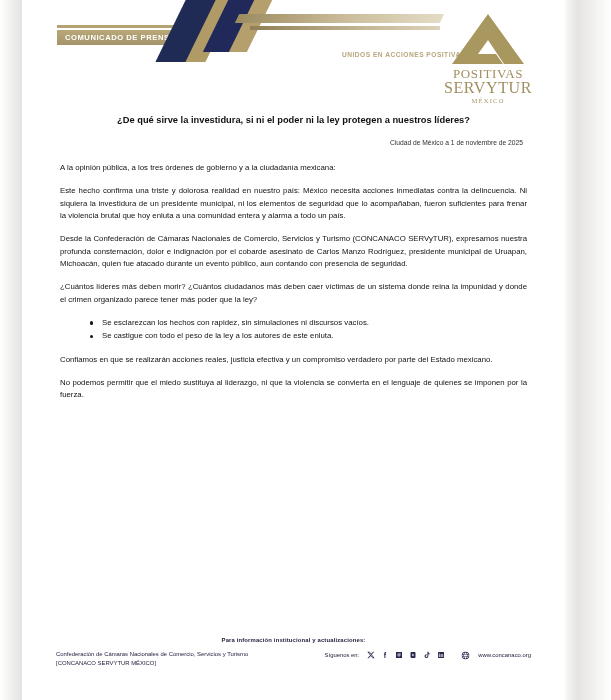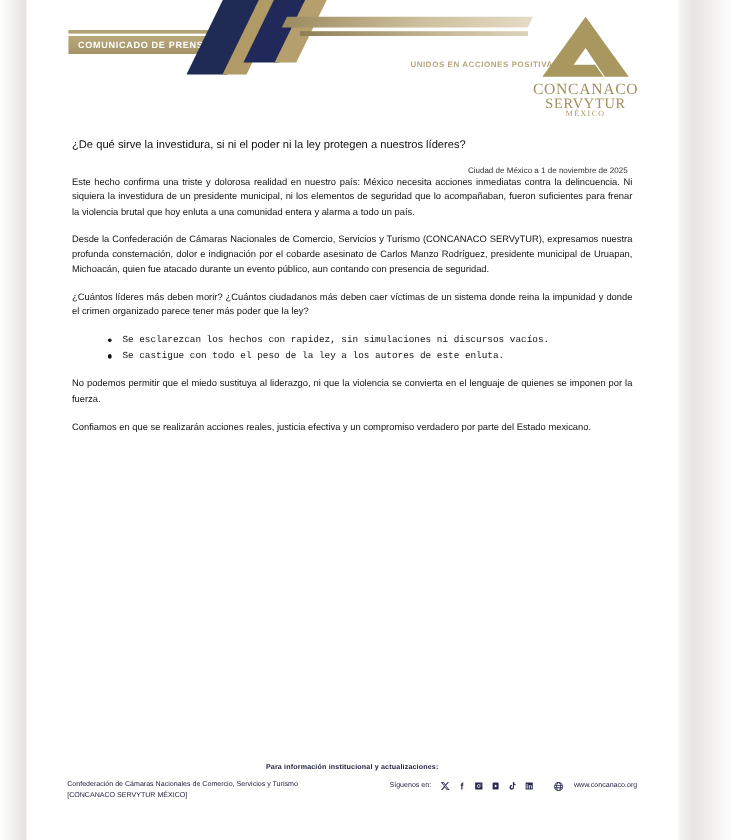--- a/index.html
+++ b/index.html
@@ -166,21 +166,21 @@
     color: #a08f5f;
     font-family: "Liberation Serif", serif;
     font-size: 13px;
     letter-spacing: 0.6px;
     line-height: 1.02;
     margin-top: 1px;
   }
   .logo-name-2 {
     color: #a08f5f;
     font-family: "Liberation Serif", serif;
-    font-size: 12px;
+    font-size: 16px;
     letter-spacing: 0.6px;
     line-height: 1.02;
   }
   .logo-name-3 {
     color: #ab9a6b;
     font-family: "Liberation Serif", serif;
     font-size: 6.6px;
     letter-spacing: 1.2px;
     line-height: 1.3;
   }
@@ -188,22 +188,23 @@
   
   .body-wrap {
     position: absolute;
     left: 0;
     top: 108px;
     width: 543px;
     padding: 0 38px 0 38px;
     box-sizing: border-box;
   }
   .doc-title {
+    text-align: center;
     font-size: 9.3px;
-    font-weight: normal;
+    font-weight: bold;
     color: #111111;
     margin: 6px 0 0 0;
     line-height: 1.3;
     font-family: "Liberation Sans", sans-serif;
   }
   .doc-date {
     text-align: right;
     font-size: 6.7px;
     color: #303030;
     margin: 13px 4px 0 0;
@@ -225,21 +226,21 @@
     list-style: none;
   }
   ul.bullets li {
     position: relative;
     font-size: 7.8px;
     line-height: 1.58;
     color: #121212;
     text-align: justify;
     margin-bottom: 1px;
     padding-left: 12px;
-    font-family: Liberation Mono, monospace;
+    font-family: Liberation Sans, sans-serif;
   }
   ul.bullets li::before {
     content: "";
     position: absolute;
     left: 0;
     top: 4.4px;
     width: 3.4px;
     height: 3.4px;
     border-radius: 50%;
     background: #141414;
@@ -328,42 +329,43 @@
       <div class="chev chev-gold-2"></div>
       <div class="taper-top"></div>
       <div class="taper-bot"></div>
 
       <div class="tagline">UNIDOS EN ACCIONES POSITIVAS</div>
 
       <div class="logo">
         <svg class="logo-mark" width="72" height="52" viewBox="0 0 72 52">
           <path d="M36 0 L72 50 L52 50 L36 26 L26 40 L44 40 L51 50 L0 50 Z" fill="#a8975f"></path>
         </svg>
-        <div class="logo-name">CONCANACO</div>
+        <div class="logo-name">POSITIVAS</div>
         <div class="logo-name-2">SERVYTUR</div>
         <div class="logo-name-3">MÉXICO</div>
       </div>
     </div>
 
     <div class="body-wrap">
 
       <div class="doc-title">¿De qué sirve la investidura, si ni el poder ni la ley protegen a nuestros líderes?</div>
       <div class="doc-date">Ciudad de México a 1 de noviembre de 2025</div>
 
+      <p class="para first">A la opinión pública, a los tres órdenes de gobierno y a la ciudadanía mexicana:</p>
       <p class="para">Este hecho confirma una triste y dolorosa realidad en nuestro país: México necesita acciones inmediatas contra la delincuencia. Ni siquiera la investidura de un presidente municipal, ni los elementos de seguridad que lo acompañaban, fueron suficientes para frenar la violencia brutal que hoy enluta a una comunidad entera y alarma a todo un país.</p>
       <p class="para">Desde la Confederación de Cámaras Nacionales de Comercio, Servicios y Turismo (CONCANACO SERVyTUR), expresamos nuestra profunda consternación, dolor e indignación por el cobarde asesinato de Carlos Manzo Rodríguez, presidente municipal de Uruapan, Michoacán, quien fue atacado durante un evento público, aun contando con presencia de seguridad.</p>
       <p class="para">¿Cuántos líderes más deben morir? ¿Cuántos ciudadanos más deben caer víctimas de un sistema donde reina la impunidad y donde el crimen organizado parece tener más poder que la ley?</p>
 
       <ul class="bullets">
         <li>Se esclarezcan los hechos con rapidez, sin simulaciones ni discursos vacíos.</li>
         <li>Se castigue con todo el peso de la ley a los autores de este enluta.</li>
       </ul>
 
+      <p class="para">Confiamos en que se realizarán  acciones reales, justicia efectiva y un compromiso verdadero por parte del Estado mexicano.</p>
       <p class="para">No podemos permitir que el miedo sustituya al liderazgo, ni que la violencia se convierta en el lenguaje de quienes se imponen por la fuerza.</p>
-      <p class="para">Confiamos en que se realizarán  acciones reales, justicia efectiva y un compromiso verdadero por parte del Estado mexicano.</p>
     </div>
 
     <div class="footer">
       <div class="footer-head">Para información institucional y actualizaciones:</div>
 
       <div class="footer-row">
 
         <div class="footer-org">
           <div>Confederación de Cámaras Nacionales de Comercio, Servicios y Turismo</div>
           <div>[CONCANACO SERVYTUR MÉXICO]</div>

